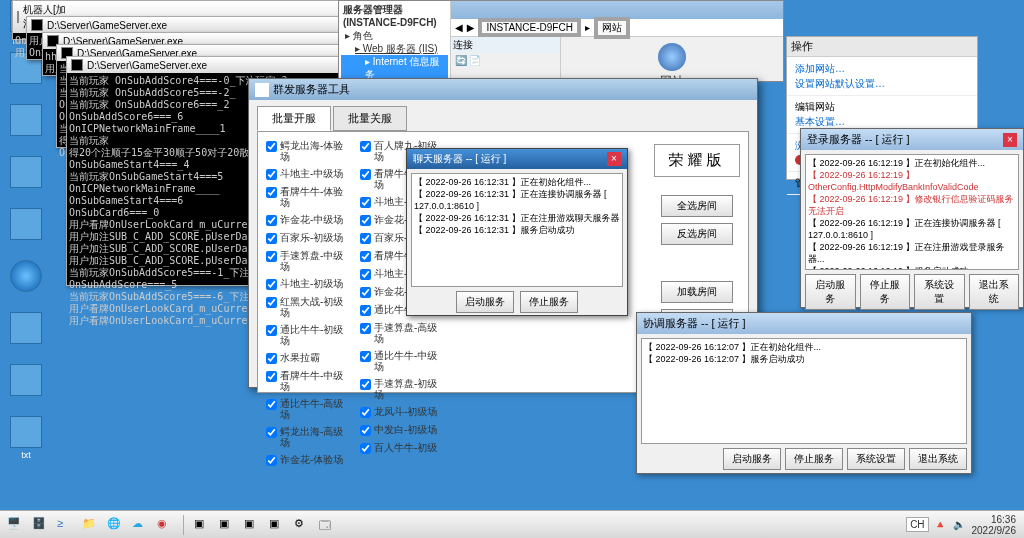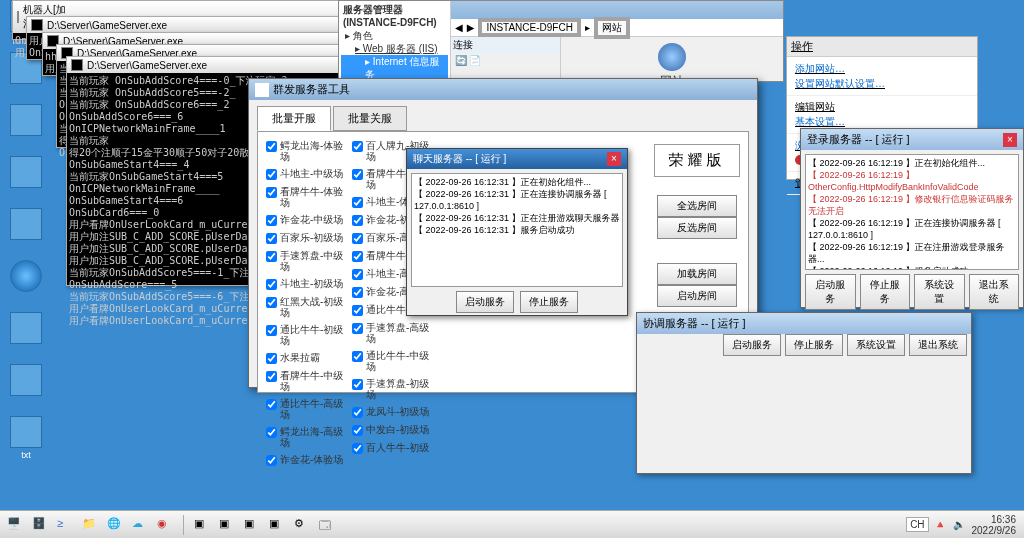--- a/index.html
+++ b/index.html
@@ -25,21 +25,21 @@
 .iis .hdr{position:absolute;left:112px;top:0;right:0;height:18px;background:linear-gradient(#a8c8e8,#7aa8d4);color:#fff;font-size:11px;padding:16px 6px;}
 .iis .bc{position:absolute;left:112px;top:18px;right:0;height:18px;background:#fff;border-bottom:1px solid #ccc;font-size:10px;padding:2px 4px;display:flex;align-items:center;gap:4px;}
 .iis .bc .seg{border:4px solid #a3a3a3;padding:0 4px;background:#fafafa;}
 .iis .sub{position:absolute;left:112px;top:36px;right:0;bottom:0;display:flex;}
 .iis .sub .col{flex:0 0 110px;border-right:1px solid #ccc;padding:2px 4px;font-size:10px;}
 .iis .sub .col .h{background:#e8f0f8;padding:1px 2px;margin:-2px -4px 2px;}
 .iis .sub .mid{flex:1;text-align:center;padding-top:6px;font-size:12px;color:#333;}
 .iis .sub .mid .icn{width:28px;height:28px;margin:0 auto 2px;background:radial-gradient(#9cf,#36a);border-radius:50%;}
 
 
-.actions { position:absolute; left:786px; top:36px; width:192px; height:144px; background:#fff; border:1px solid #aaa;text-decoration:underline;}
+.actions { position:absolute; left:786px; top:36px; width:192px; height:144px; background:#fff; border:1px solid #aaa;}
 .actions .hdr{background:#e8e8e8;border-bottom:1px solid #ccc;padding:2px 4px;font-size:11px;}
 .actions .sec{padding:4px 8px;font-size:10px;border-bottom:1px solid #eee;}
 .actions a{color:#0066cc;text-decoration:none;display:block;line-height:15px;}
 .actions .stop{color:#888;display:flex;align-items:center;gap:4px;}
 .actions .stop::before{content:'';width:10px;height:10px;background:#c33;border-radius:50%;}
 
 
 .loginsrv { position:absolute; left:800px; top:128px; width:224px; height:180px; background:#f0f0f0; border:1px solid #666; box-shadow:2px 2px 6px rgba(0,0,0,.4);}
 .loginsrv .tb{background:linear-gradient(#c4ddf4,#9abbe0);padding:3px 6px;font-size:11px;display:flex;align-items:center;}
 .loginsrv .close{margin-left:auto;width:14px;height:14px;background:#dc3545;color:#fff;text-align:center;line-height:13px;font-size:10px;}
@@ -53,28 +53,28 @@
 .coord .tb{background:linear-gradient(#c4ddf4,#9abbe0);padding:3px 6px;font-size:11px;}
 .coord .log{background:#fff;border:1px solid #999;margin:4px;height:106px;font:9px/12px Consolas,monospace;padding:2px;}
 
 
 .tool { position:absolute; left:248px; top:78px; width:510px; height:310px; background:#f0f0f0; border:1px solid #666; box-shadow:3px 3px 8px rgba(0,0,0,.5);}
 .tool .tb{background:linear-gradient(#b8d4ee,#8ab0d6);padding:3px 6px;font-size:11px;display:flex;align-items:center;gap:4px;}
 .tool .tb .icn{width:14px;height:14px;background:#fff;}
 .tool .tabs{display:flex;padding:6px 8px 0;gap:2px;}
 .tool .tab{padding:4px 14px;font-size:11px;border:1px solid #999;background:#e8e8e8;cursor:pointer;}
 .tool .tab.active{background:#fff;border-bottom-color:#fff;position:relative;z-index:2;}
-.tool .panel{background:#fff;border:1px solid #999;margin:0 8px 8px;height:262px;position:relative;padding:8px;display:flex;gap:6px;}
+.tool .panel{background:#fff;border:1px solid #999;margin:0 8px 8px;height:262px;position:relative;padding:8px;display:flex;gap:14px;}
 .tool .col{width:80px;}
 .tool .col .item{display:flex;align-items:flex-start;margin-bottom:6px;line-height:11px;}
 .tool .col .item input{margin:1px 3px 0 0;width:11px;height:11px;}
 .tool .col .item span{font-size:10px;color:#333;}
 .tool .right{margin-left:auto;width:86px;text-align:center;padding-top:4px;}
 .tool .right .brand{border:1px solid #999;padding:6px 8px;font-size:15px;letter-spacing:4px;margin-bottom:18px;}
-.tool .right .wbtn{width:80px;margin:0 auto;display:block;}
+.tool .right .wbtn{width:72px;margin:6px auto;display:block;}
 
 
 .chat { position:absolute; left:406px; top:148px; width:222px; height:168px; background:#f0f0f0; border:1px solid #444; box-shadow:2px 2px 6px rgba(0,0,0,.5);}
 .chat .tb{background:linear-gradient(#4590d8,#2560a0);color:#fff;padding:3px 6px;font-size:10px;display:flex;}
 .chat .tb .x{margin-left:auto;background:#dc3545;width:14px;height:14px;text-align:center;line-height:13px;}
 .chat .log{background:#fff;border:1px solid #999;margin:4px;height:114px;font:9px/12px Consolas,monospace;padding:2px;}
 .chat .btns{display:flex;gap:6px;justify-content:center;padding-bottom:4px;}
 
 
 .taskbar{position:absolute;left:0;right:0;bottom:0;height:28px;background:linear-gradient(#f8f8f8,#d8d8d8);border-top:1px solid #aaa;display:flex;align-items:center;padding:0 4px;}
@@ -410,20 +410,24 @@
       <div>【 2022-09-26 16:12:31 】服务启动成功</div>
     </div>
   <div class="btns">
     <button class="wbtn">启动服务</button>
     <button class="wbtn">停止服务</button>
   </div>
 </div>
 
 <div class="coord">
   <div class="tb">协调服务器 -- [ 运行 ]</div>
+  <div class="log" id="coord-log">
+      <div>【 2022-09-26 16:12:07 】正在初始化组件...</div>
+      <div>【 2022-09-26 16:12:07 】服务启动成功</div>
+    </div>
   <div class="btns">
     <button class="wbtn">启动服务</button>
     <button class="wbtn">停止服务</button>
     <button class="wbtn">系统设置</button>
     <button class="wbtn">退出系统</button>
   </div>
 </div>
 
 <div class="taskbar">
   <div class="ql">

